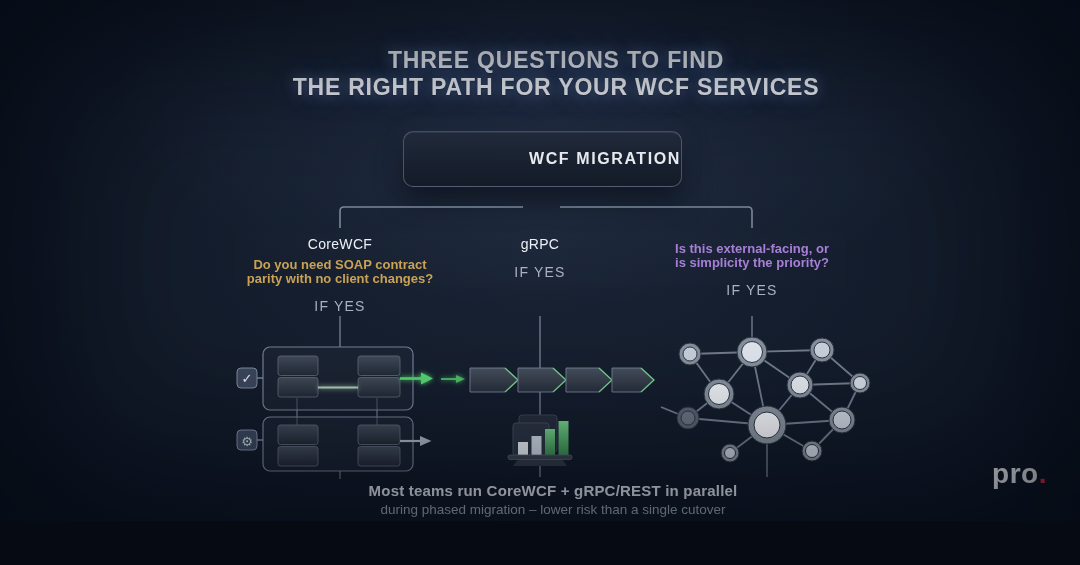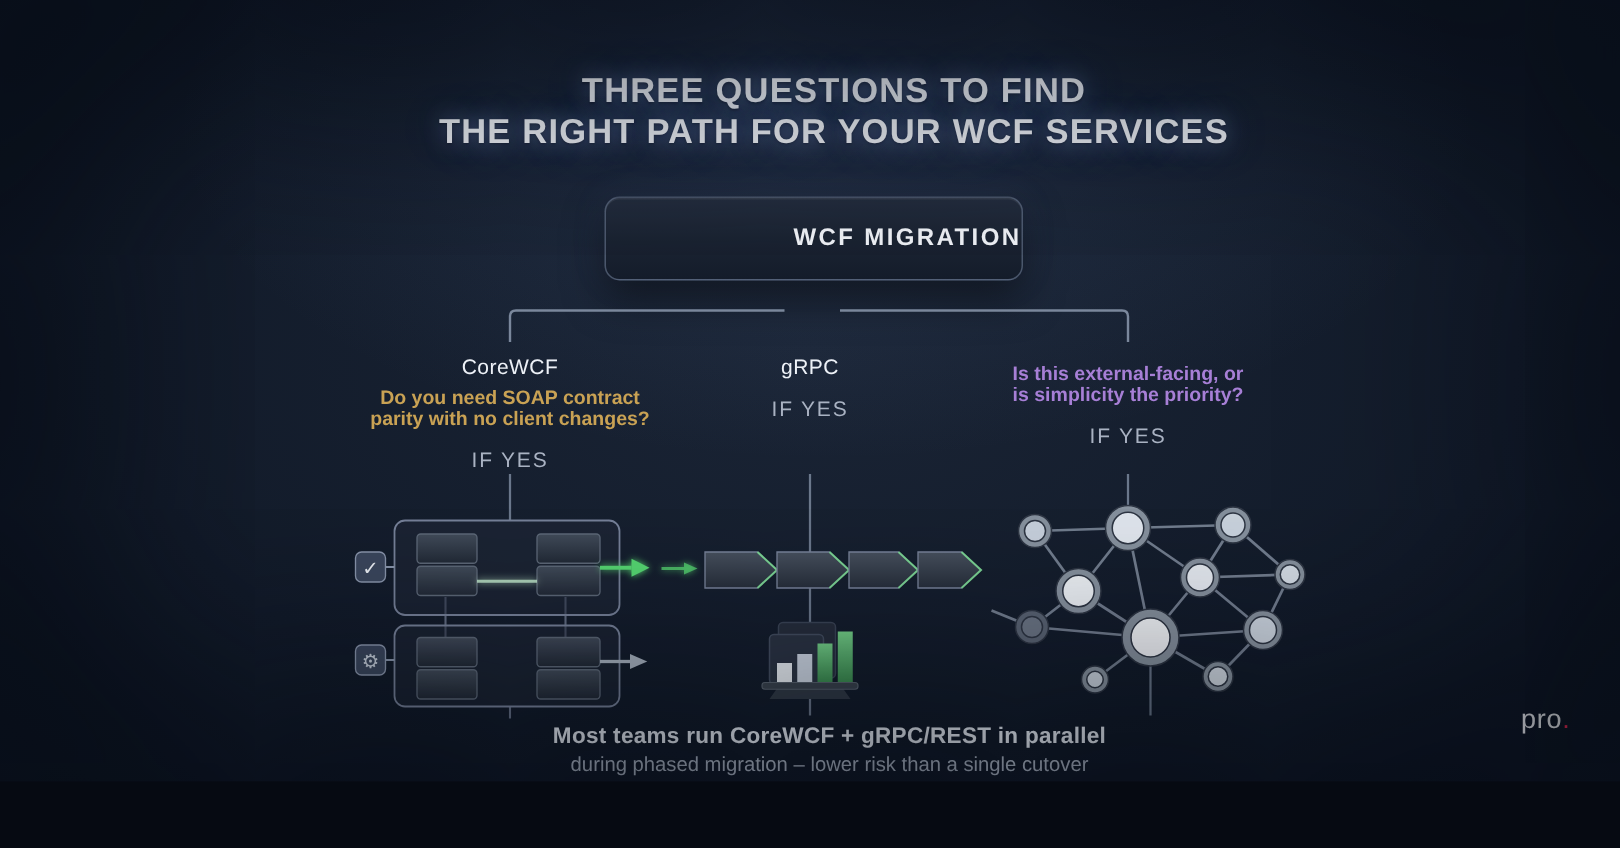--- a/index.html
+++ b/index.html
@@ -24,21 +24,21 @@
   .col-corewcf{left:230px}.col-grpc{left:430px}.col-restapi{left:642px}
   .col-head{font-size:14px;font-weight:normal;color:#edf1f7;letter-spacing:.3px}
   .q{margin-top:6px;font-size:13px;line-height:14px;font-weight:600}
   .col-corewcf .q{color:#c9a254}
   .col-grpc .q{color:#67b586}
   .col-restapi .q{color:#a77fd6}
   .ifyes{margin-top:12px;font-size:14px;color:#a9b2c2;letter-spacing:1.2px;font-weight:400}
   .footer{position:absolute;top:482px;left:13px;width:1080px;text-align:center}
   .footer-1{font-size:15px;font-weight:bold;color:#e3e9f2;letter-spacing:.2px}
   .footer-2{margin-top:3px;font-size:13.5px;color:#a9b3c2}
-  .brand{position:absolute;right:33px;bottom:31px;font-size:18px;font-weight:normal;color:#f4f6fa;letter-spacing:.5px}
+  .brand{position:absolute;right:33px;bottom:31px;font-size:28px;font-weight:bold;color:#f4f6fa;letter-spacing:.5px}
   .brand .dot{color:#ef2d56}
 </style>
 </head>
 <body>
 
 <div class="stage">
 
   <div class="title">
     <div>THREE QUESTIONS TO FIND</div>
     <div>THE RIGHT PATH FOR YOUR WCF SERVICES</div>

